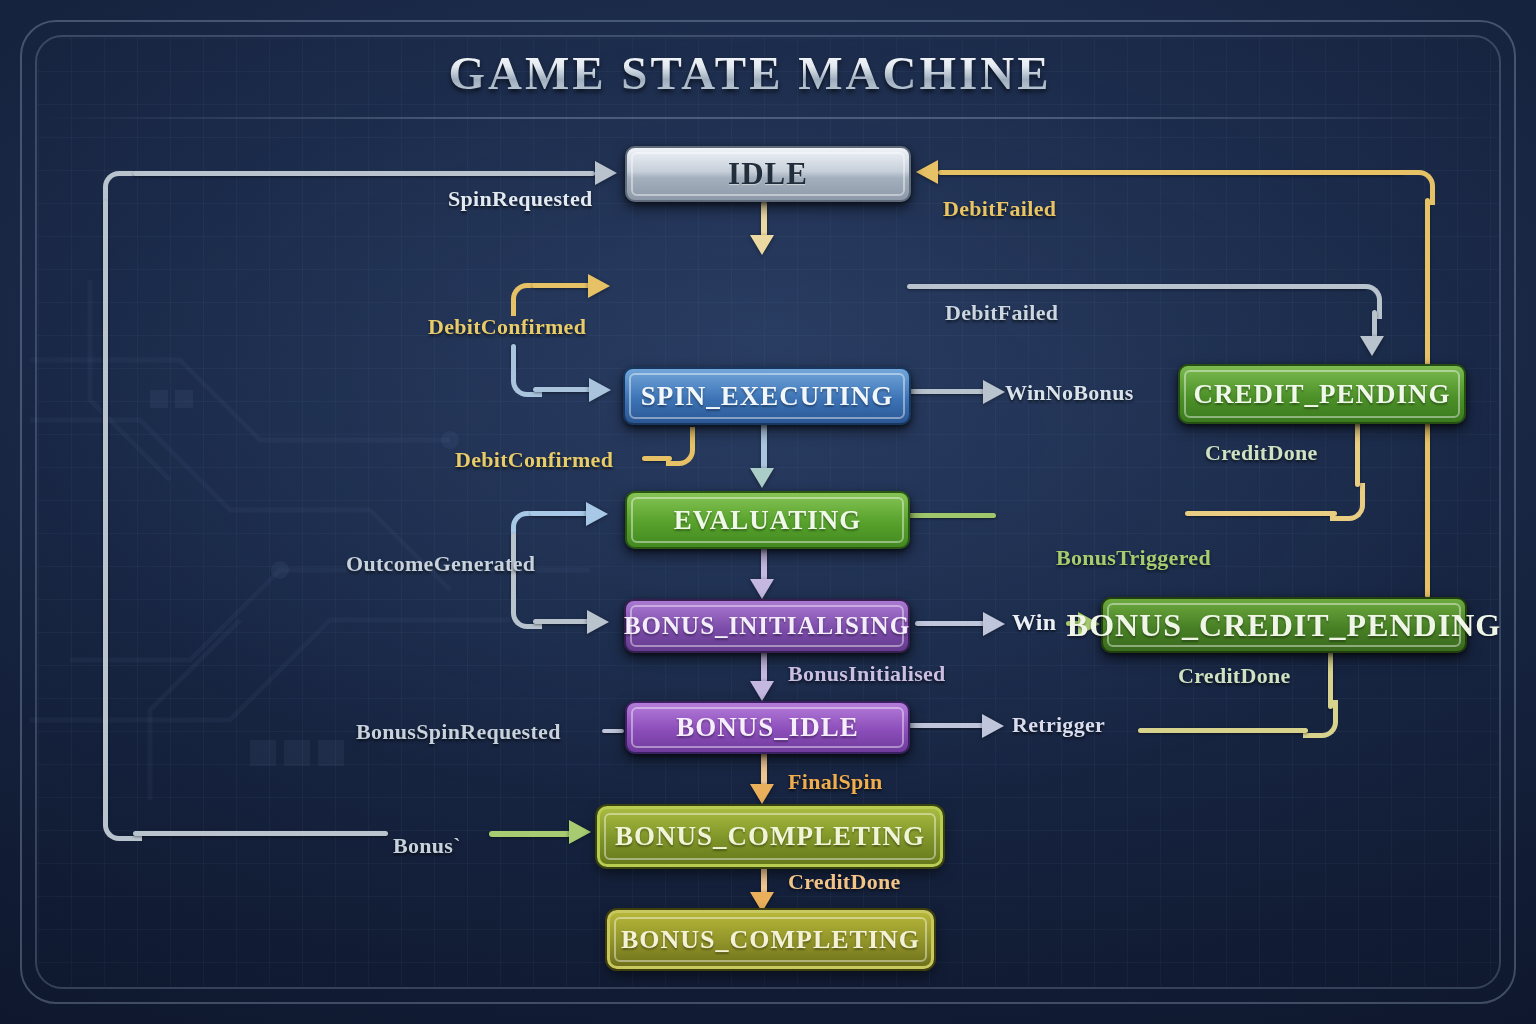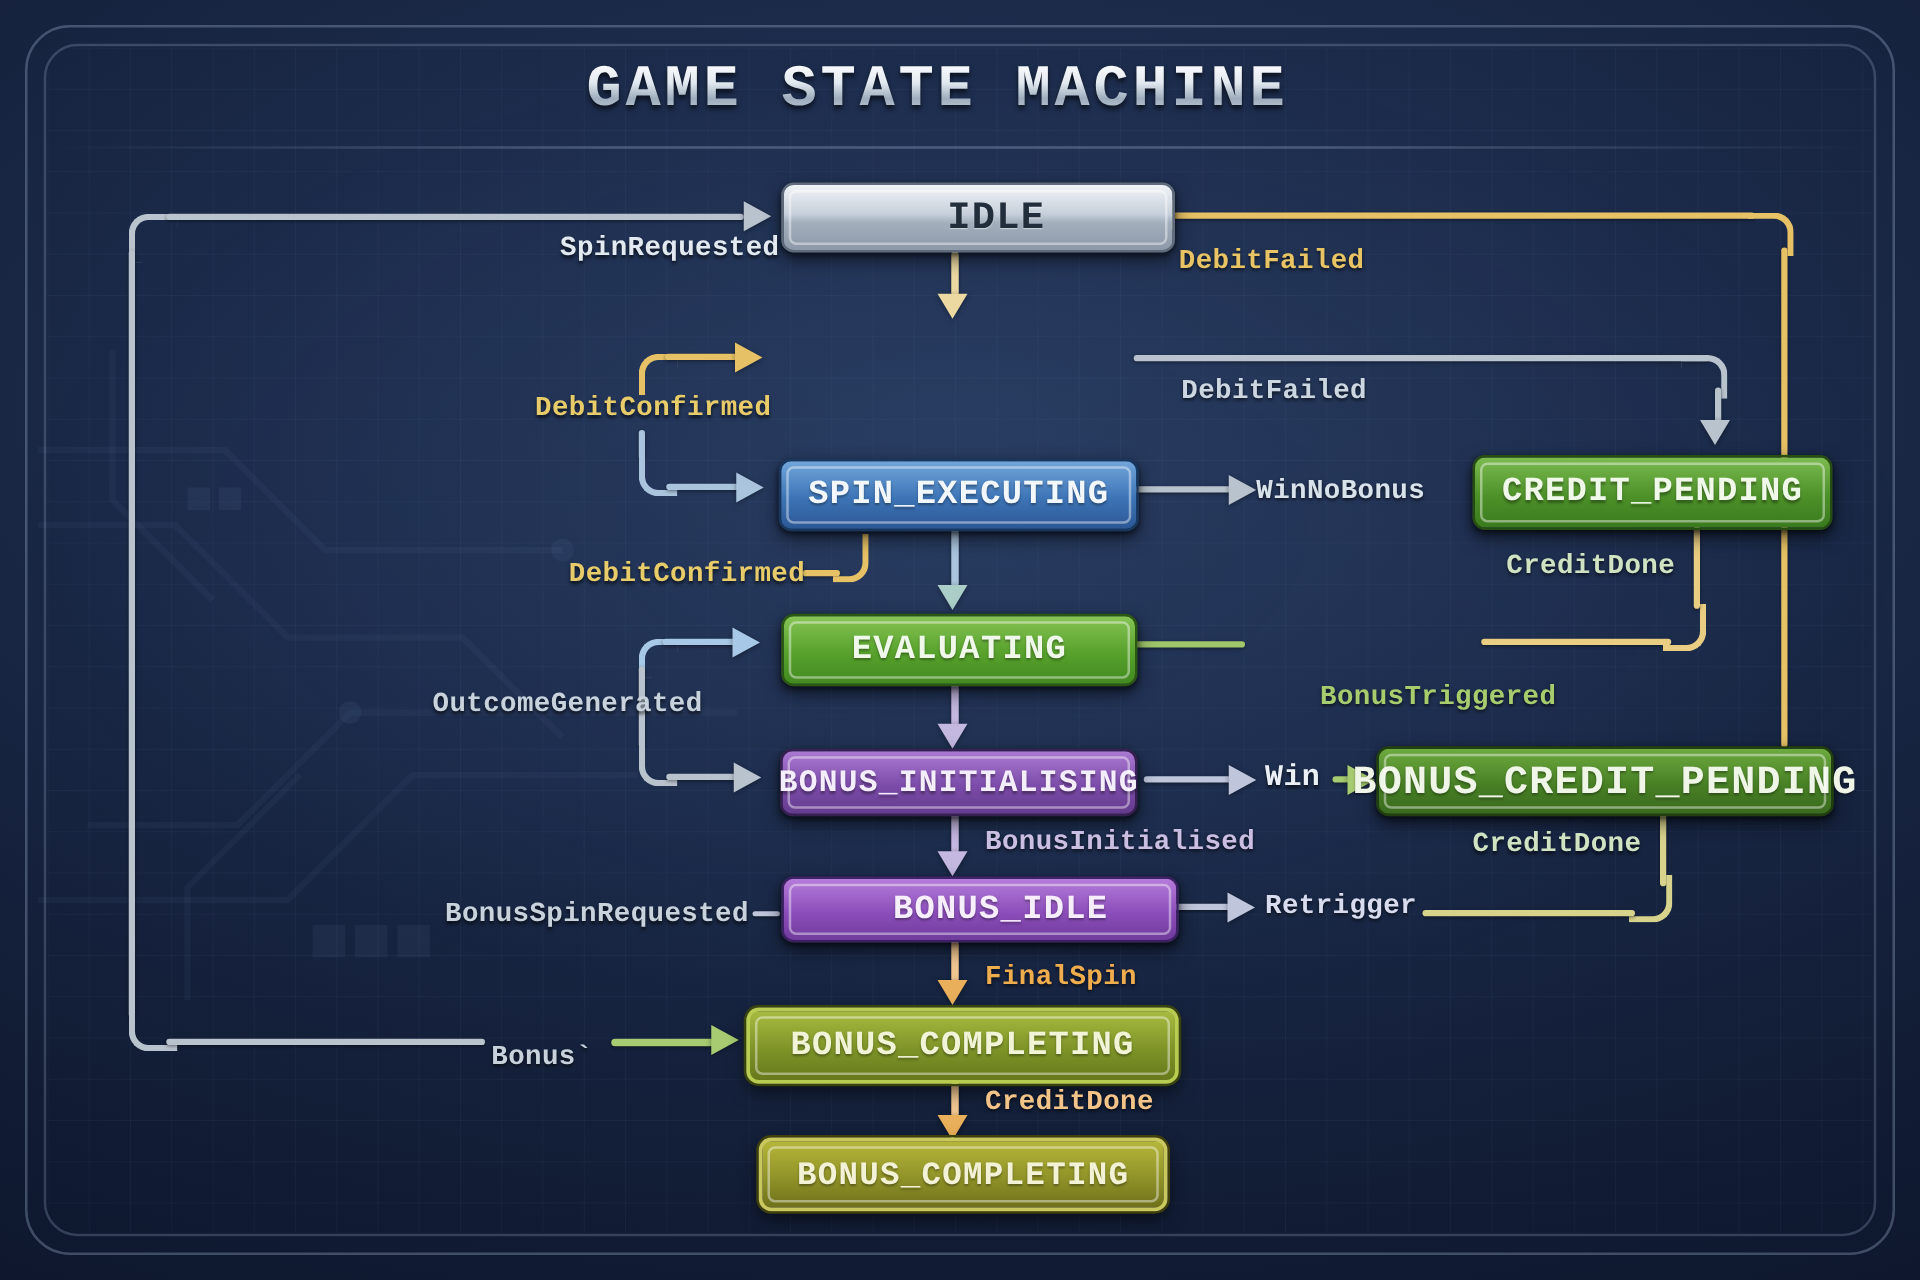--- a/index.html
+++ b/index.html
@@ -1,17 +1,17 @@
 <!DOCTYPE html>
 <html><head>
 <meta charset="utf-8">
 <style>
   html,body{margin:0;padding:0;background:#05070d;}
   #canvas{position:relative;width:1536px;height:1024px;overflow:hidden;
-    font-family:Liberation Mono, monospace;
+    font-family:Liberation Serif, serif;
     background:radial-gradient(120% 95% at 50% 32%, #25375a 0%, #1b2a49 35%, #121d36 65%, #0a1124 100%);}
   
   .frame{position:absolute;border:2px solid rgba(155,175,200,.35);pointer-events:none;}
   #frame-outer{inset:20px;border-radius:36px;}
   #frame-inner{inset:35px;border-radius:27px;border-color:rgba(150,170,195,.28);}
   #bg-grid{position:absolute;inset:38px;border-radius:26px;
     background-image:linear-gradient(rgba(135,165,205,.055) 1px, transparent 1px),
                      linear-gradient(90deg, rgba(135,165,205,.055) 1px, transparent 1px);
     background-size:33px 33px;}
   #vignette{position:absolute;inset:0;border-radius:30px;
@@ -43,35 +43,35 @@
   .c-lav{color:#c4b7e0;} .c-slav{color:#bfc6dc;} .c-green{color:#9fc66a;}
   .c-green2{color:#a6cb70;} .c-olive{color:#d7d28c;} .c-cream{color:#ecd9a2;}
   .c-orange{color:#eaaf5a;} .c-ocream{color:#f0c690;}
   
   .state{position:absolute;z-index:4;display:flex;align-items:center;justify-content:center;
     border-radius:10px;font-weight:bold;letter-spacing:1px;font-size:27px;
     box-shadow:0 6px 14px rgba(0,0,0,.55), 0 2px 4px rgba(0,0,0,.5);
     text-shadow:0 2px 2px rgba(0,0,0,.35);}
   .state::before{content:"";position:absolute;inset:4px;border:2px solid rgba(255,255,255,.42);border-radius:6px;pointer-events:none;}
   #state-idle{left:625px;top:146px;width:282px;height:52px;font-size:31px;color:#232e3c;
-    background:linear-gradient(180deg,#f0f4f8 0%,#c6cfda 45%,#a3afbd 58%,#8d99a8 100%);border:2px solid #5f6b7a;text-shadow:0 1px 1px rgba(255,255,255,.5);padding-left:29px;}
+    background:linear-gradient(180deg,#f0f4f8 0%,#c6cfda 45%,#a3afbd 58%,#8d99a8 100%);border:2px solid #5f6b7a;text-shadow:0 1px 1px rgba(255,255,255,.5);}
   #state-debit_pending{left:625px;top:258px;width:282px;height:53px;color:#35250a;
     background:linear-gradient(180deg,#f8c64e 0%,#ef9f1c 52%,#cf7e10 100%);border:2px solid #7e4e0a;text-shadow:0 1px 1px rgba(255,255,255,.35);}
   #state-spin_executing{left:623px;top:367px;width:284px;height:54px;color:#f2f7fc;
     background:linear-gradient(180deg,#72a6da 0%,#3d74b6 55%,#2b5794 100%);border:2px solid #173push;border:2px solid #17375e;}
   #state-credit_pending{left:1178px;top:364px;width:284px;height:56px;color:#f0f8ea;
     background:linear-gradient(180deg,#7cbb50 0%,#4d9129 55%,#3a7a1e 100%);border:2px solid #274e12;}
   #state-evaluating{left:625px;top:491px;width:281px;height:54px;color:#f0f8ea;
     background:linear-gradient(180deg,#86c455 0%,#57a12c 55%,#428a20 100%);border:2px solid #2a5712;}
   #state-bonus_initialising{left:624px;top:599px;width:282px;height:50px;color:#f4eefc;font-size:25px;
     background:linear-gradient(180deg,#aa7ad2 0%,#7c4caa 55%,#643b8d 100%);border:2px solid #371f52;}
   #state-bonus_credit_pending{left:1101px;top:597px;width:362px;height:52px;color:#eff6e8;font-size:32px;
     background:linear-gradient(180deg,#6daa3f 0%,#488025 55%,#3a6a1e 100%);border:2px solid #213f0d;}
   #state-bonus_idle{left:625px;top:701px;width:281px;height:49px;color:#f6eefc;
-    background:linear-gradient(180deg,#b47cda 0%,#8c4eba 55%,#6f3b9c 100%);border:2px solid #3c2162;padding-left:33px;}
+    background:linear-gradient(180deg,#b47cda 0%,#8c4eba 55%,#6f3b9c 100%);border:2px solid #3c2162;}
   #state-bonus_completing{left:597px;top:806px;width:340px;height:55px;color:#f2f4d8;font-size:27px;
     background:linear-gradient(180deg,#a8ba40 0%,#7e9428 55%,#66791c 100%);border:3px solid #b9cc52;box-shadow:0 0 0 2px #39430e,0 6px 14px rgba(0,0,0,.55);}
   #state-bonus_completing_2{left:607px;top:910px;width:321px;height:53px;color:#f4f2d6;font-size:26px;
     background:linear-gradient(180deg,#b6b63a 0%,#909328 55%,#6f711b 100%);border:3px solid #c9c85e;box-shadow:0 0 0 2px #3f3f0c,0 6px 14px rgba(0,0,0,.55);}
   
   .lbl{position:absolute;z-index:5;font-weight:bold;font-size:22px;letter-spacing:.3px;
     text-shadow:0 2px 3px rgba(0,0,0,.65);white-space:nowrap;}
   #lbl-spin_requested{left:448px;top:186px;color:#e2e9f0;}
   #lbl-debit_failed_top{left:943px;top:196px;color:#e8c464;}
   #lbl-debit_failed_mid{left:945px;top:300px;color:#ccd6e0;}

